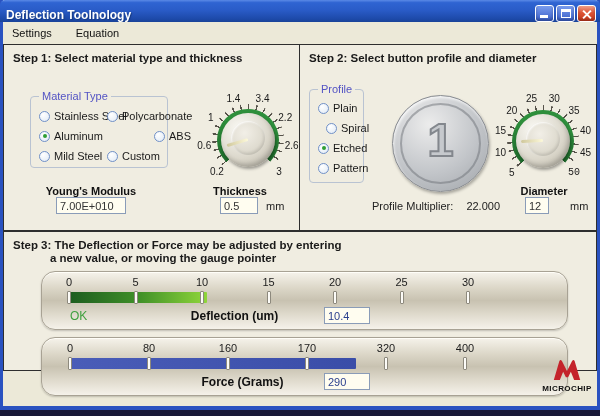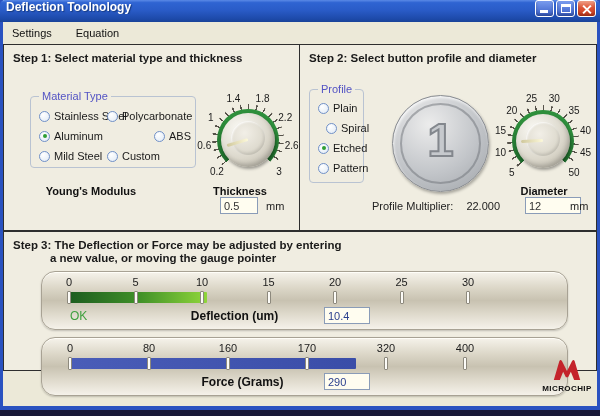--- a/index.html
+++ b/index.html
@@ -1,21 +1,21 @@
 <!DOCTYPE html>
 <html><head>
 <meta charset="utf-8">
 <style>
   html,body{margin:0;padding:0;background:#fff;}
   *{box-sizing:border-box;}
   .window{position:relative;width:600px;height:416px;background:#ece9d8;overflow:hidden;
     font-family:"Liberation Sans",sans-serif;color:#1a1a1a;
     box-shadow:inset 3px 0 0 #2a52c0, inset -3px 0 0 #2a52c0;}
   
-  .titlebar{position:absolute;left:0;top:0;right:0;height:22px;display:flex;align-items:flex-start;
+  .titlebar{position:absolute;left:0;top:0;right:0;height:22px;display:flex;align-items:flex-end;
     padding:0 4px 0 6px;border-radius:5px 5px 0 0;
     background:linear-gradient(180deg,#5b8ae6 0%,#2f64d2 12%,#2a5cc8 45%,#1d4aaa 85%,#1a4398 100%);}
   .title{flex:1;font-size:12px;font-weight:bold;color:#fff;text-shadow:1px 1px 1px #173a80;white-space:nowrap;overflow:hidden;}
   .winbtns{display:flex;}
   .wbtn{width:19px;height:17px;border:1px solid #fff;border-radius:3px;margin-left:2px;position:relative;
     box-shadow:inset 0 -2px 3px rgba(0,0,0,.25);}
   .min,.max{background:linear-gradient(180deg,#7a9cee,#3a5fc8);}
   .close{background:linear-gradient(180deg,#f0a088,#dd5436 45%,#c83a1e);}
   .glyph-min{position:absolute;left:4px;bottom:3px;width:8px;height:3px;background:#fff;}
   .glyph-max{position:absolute;left:4px;top:3px;width:10px;height:9px;border:1px solid #fff;border-top-width:3px;}
@@ -27,21 +27,21 @@
   
   .panel{position:absolute;background:#f0ede1;border:1px solid #2e2e2e;}
   .step1{left:3px;top:44px;width:297px;height:187px;}
   .step2{left:299px;top:44px;width:298px;height:187px;}
   .step3{left:3px;top:231px;width:594px;height:140px;}
   .step-header{position:absolute;left:9px;top:7px;font-size:11.5px;font-weight:bold;}
   .step-header2{position:absolute;left:46px;top:20px;font-size:11.5px;font-weight:bold;}
   
   .groupbox{position:absolute;border:1px solid #b9c3d2;border-radius:4px;}
   .gb-label{position:absolute;left:8px;top:-7px;padding:0 3px;background:#f0ede1;font-size:11px;color:#5353c4;}
-  .gb-material{left:26px;top:51px;width:166px;height:72px;}
+  .gb-material{left:26px;top:51px;width:138px;height:72px;}
   .gb-profile{left:9px;top:44px;width:55px;height:94px;}
   .radio{position:absolute;display:flex;align-items:center;}
   .rb{width:11px;height:11px;border:1px solid #7191c8;border-radius:50%;background:radial-gradient(circle at 35% 30%,#fff,#dfe9f5);position:relative;}
   .rb.sel::after{content:'';position:absolute;left:2.5px;top:2.5px;width:4px;height:4px;border-radius:50%;background:#2f9e34;}
   .rlabel{font-size:11px;margin-left:4px;white-space:nowrap;}
   .gb-material .p1{left:8px;top:13px;} .gb-material .p2{left:76px;top:13px;}
   .gb-material .p3{left:8px;top:33px;} .gb-material .p4{left:76px;top:33px;padding-left:47px;}
   .gb-material .p5{left:8px;top:53px;} .gb-material .p6{left:76px;top:53px;}
   .gb-profile .p1{left:8px;top:12px;} .gb-profile .p2{left:8px;top:32px;padding-left:8px;}
   .gb-profile .p3{left:8px;top:52px;} .gb-profile .p4{left:8px;top:72px;}
@@ -152,27 +152,28 @@
 
     <div class="knob" style="left:194px;top:45px;">
       <i class="kticks"></i>
       <i class="kring"></i>
       <i class="kface"></i>
       <i class="pointer" style="transform: rotate(163.89deg);"></i>
     <span class="knob-label" style="left: 18.8873px; top: 81.1127px;">0.2</span>
         <span class="knob-label" style="left: 6.27666px; top: 54.9264px;">0.6</span>
         <span class="knob-label" style="left: 12.7441px; top: 26.5906px;">1</span>
         <span class="knob-label" style="left: 35.4677px; top: 8.46913px;">1.4</span>
-        <span class="knob-label" style="left: 64.5323px; top: 8.46913px;">1.8</span>
+        <span class="knob-label" style="left: 64.5323px; top: 8.46913px;">3.4</span>
         <span class="knob-label" style="left: 87.2559px; top: 26.5906px;">2.2</span>
         <span class="knob-label" style="left: 93.7233px; top: 54.9264px;">2.6</span>
         <span class="knob-label" style="left: 81.1127px; top: 81.1127px;">3</span>
       </div>
 
     <div class="fld-label" style="left:27px;top:140px;width:120px;">Young's Modulus</div>
+    <input class="txt" style="left: 52px; top: 152px; width: 70px;" value="7.00E+010">
     <div class="fld-label" style="left:196px;top:140px;width:80px;">Thickness</div>
     <input class="txt" style="left: 216px; top: 152px; width: 38px;" value="0.5">
     <span class="unit" style="left:262px;top:155px;">mm</span>
   </div>
 
   <div class="panel step2">
     <div class="step-header">Step 2: Select button profile and diameter</div>
 
     <div class="groupbox gb-profile">
       <span class="gb-label">Profile</span>
@@ -205,30 +206,30 @@
       <i class="pointer" style="transform: rotate(177.12deg);"></i>
     <span class="knob-label" style="left: 18.8873px; top: 81.1127px;">5</span>
         <span class="knob-label" style="left: 7.49926px; top: 61.388px;">10</span>
         <span class="knob-label" style="left: 7.49926px; top: 38.612px;">15</span>
         <span class="knob-label" style="left: 18.8873px; top: 18.8873px;">20</span>
         <span class="knob-label" style="left: 38.612px; top: 7.49926px;">25</span>
         <span class="knob-label" style="left: 61.388px; top: 7.49926px;">30</span>
         <span class="knob-label" style="left: 81.1127px; top: 18.8873px;">35</span>
         <span class="knob-label" style="left: 92.5007px; top: 38.612px;">40</span>
         <span class="knob-label" style="left: 92.5007px; top: 61.388px;">45</span>
-        <span class="knob-label" style="left: 81.1127px; top: 81.1127px;">50</span>
+        <span class="knob-label" style="left: 81.1127px; top: 81.1127px; font-family: Liberation Mono, monospace;">50</span>
       </div>
 
     <div class="pm-line">
       <span>Profile Multiplier:</span>
       <span class="pm-value">22.000</span>
     </div>
 
     <div class="fld-label" style="left:204px;top:140px;width:80px;">Diameter</div>
-    <input class="txt" style="left: 225px; top: 152px; width: 56px;" value="12">
+    <input class="txt" style="left: 225px; top: 152px; width: 24px;" value="12">
     <span class="unit" style="left:270px;top:155px;">mm</span>
   </div>
 
   <div class="panel step3">
     <div class="step-header">Step 3: The Deflection or Force may be adjusted by entering</div>
     <div class="step-header2">a new value, or moving the gauge pointer</div>
 
     <div class="gauge g1">
       <div class="gbar" style="left: 27px; width: 138.453px; background: linear-gradient(90deg, rgb(28, 92, 32), rgb(63, 143, 40), rgb(143, 214, 58));"></div>
       <span class="status-ok">OK</span>

